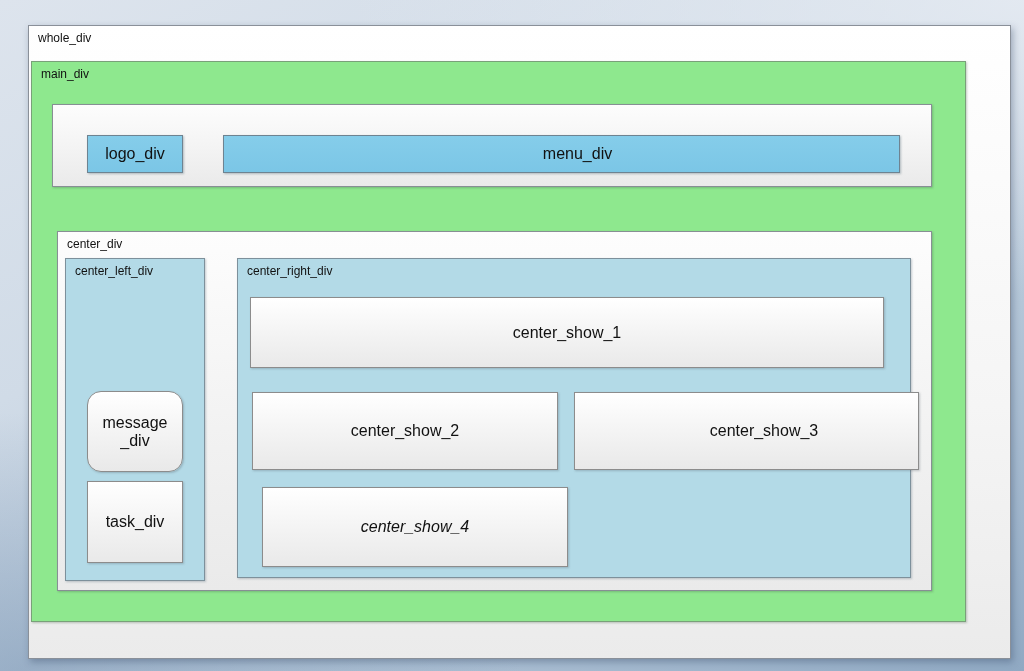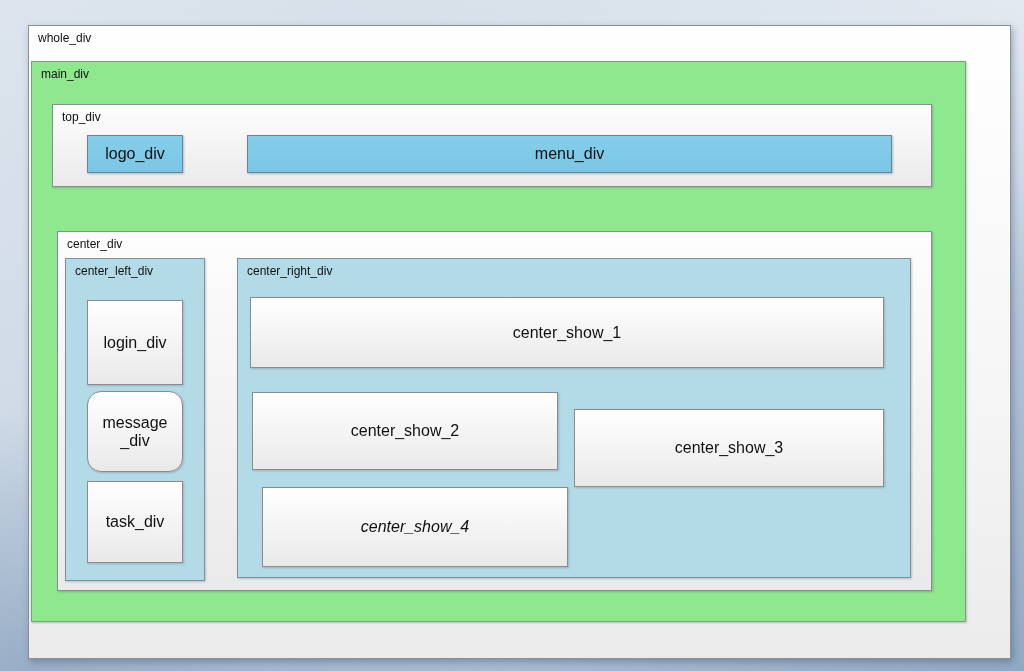--- a/index.html
+++ b/index.html
@@ -78,63 +78,59 @@
     background: linear-gradient(180deg, #85cdea 0%, #7bc6e6 100%);
     border: 1px solid #6e8391;
     box-shadow: 1px 1px 2px rgba(60,85,100,0.35);
   }
   .white-leaf {
     background: linear-gradient(180deg, #ffffff 0%, #f5f5f5 45%, #e9e9e9 100%);
     border: 1px solid #8c8c8c;
     box-shadow: 1px 1px 2px rgba(80,90,100,0.30);
   }
   .logo  { left: 34px;  top: 30px; width: 94px;  height: 36px; }
-  .menu  { left: 194px; top: 30px; width: 643px; height: 36px; }
+  .menu  { left: 170px; top: 30px; width: 643px; height: 36px; padding-left: 32px; }
 
   .login   { left: 21px; top: 41px;  width: 94px; height: 83px; }
   .message { left: 21px; top: 132px; width: 94px; height: 79px; border-radius: 14px; }
   .task    { left: 13px; top: 222px; width: 94px; height: 80px; margin-left: 8px; }
 
   .show1 { left: 12px;  top: 38px;  width: 632px; height: 69px; }
   .show2 { left: 14px;  top: 133px; width: 304px; height: 76px; text-align: center; }
-  .show3 { left: 336px; top: 150px; width: 308px; height: 76px; }
+  .show3 { left: 336px; top: 133px; width: 308px; height: 76px; padding-left: 35px; }
   .show4 { left: 24px;  top: 228px; width: 304px; height: 78px; font-style: italic; }
   .show5 { left: 336px; top: 228px; width: 308px; height: 78px; }
 </style>
 </head>
 <body>
 
 <div class="page">
 
   <div class="whole">
     <div class="box-label">whole_div</div>
 
     <div class="main">
       <div class="box-label">main_div</div>
 
       <div class="top">
-        <div class="box-label">top_div</div>
 
         <div class="leaf blue-leaf logo">
           <span>logo_div</span>
         </div>
         <div class="leaf blue-leaf menu">
           <span>menu_div</span>
         </div>
       </div>
 
       <div class="center">
         <div class="box-label">center_div</div>
 
         <div class="panel left-panel">
           <div class="box-label">center_left_div</div>
 
-          <div class="leaf white-leaf login">
-            <span>login_div</span>
-          </div>
           <div class="leaf white-leaf message">
             <span>message
 _div</span>
           </div>
           <div class="leaf white-leaf task">
             <span>task_div</span>
           </div>
         </div>
 
         <div class="panel right-panel">

